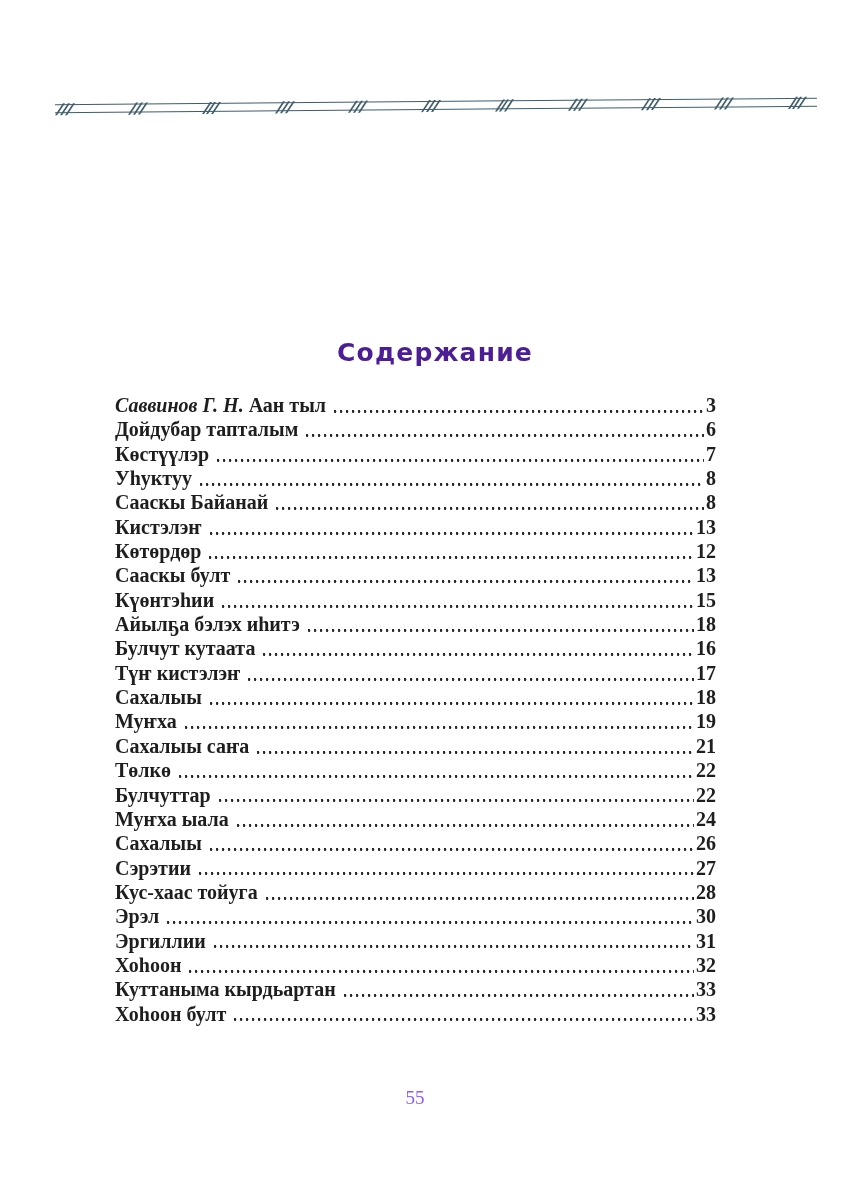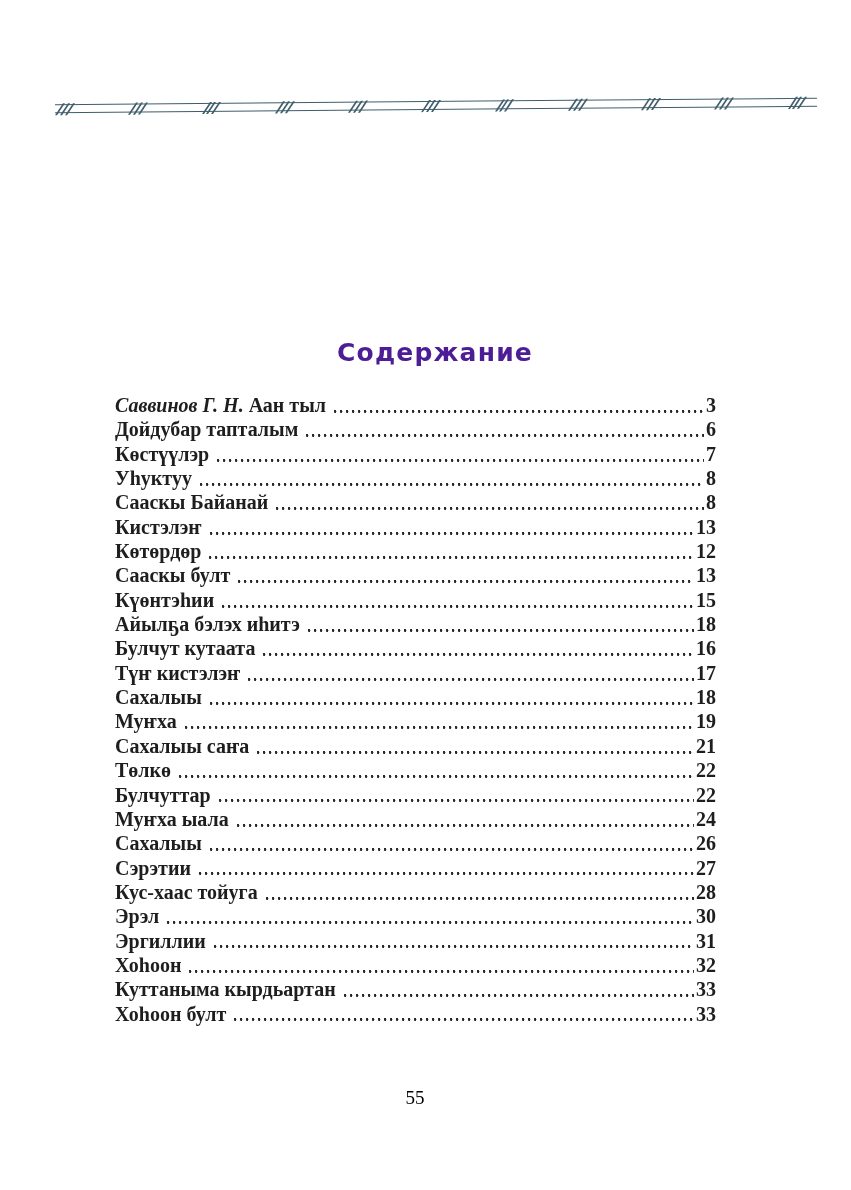--- a/index.html
+++ b/index.html
@@ -79,21 +79,21 @@
   .pg{
     margin-left:2px;
     text-align:right;
   }
   .folio{
     position:absolute;
     left:115px; top:1087px;
     width:600px;
     text-align:center;
     font-size:19px;
-    color:#000000;
+    color:#8b5cf6;
   }
 </style>
 </head>
 <body>
 
 <div>
   <div class="rope" id="rope">
       <span class="slash-group">
         <i></i>
         <i></i>

